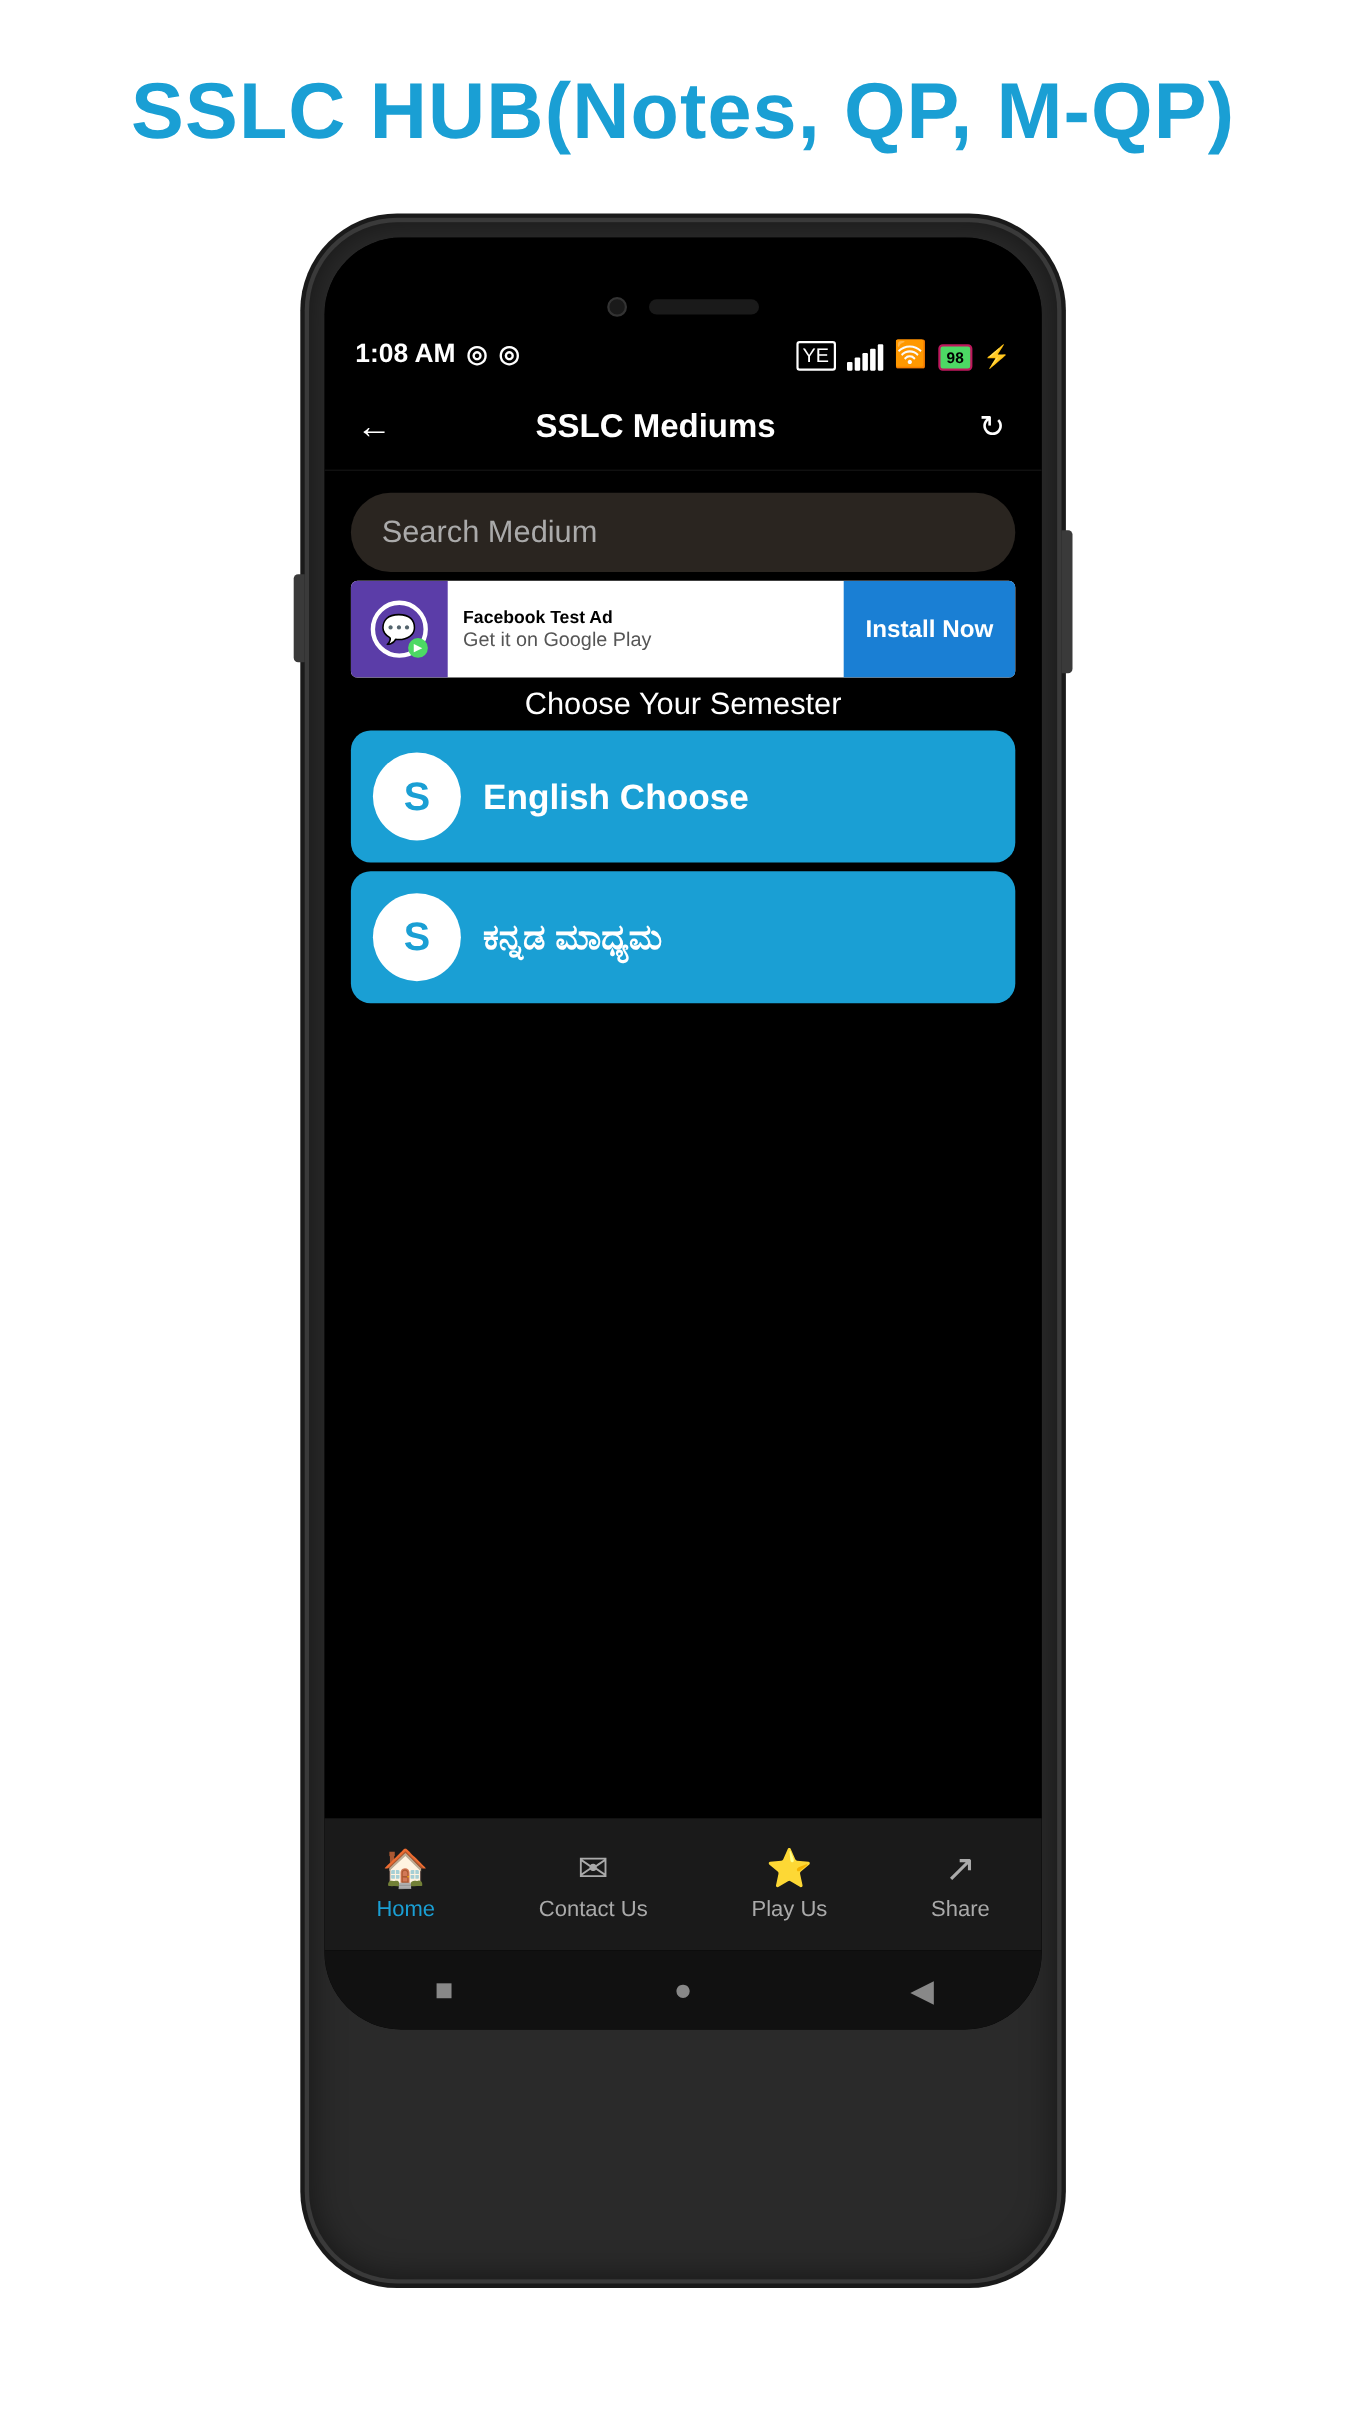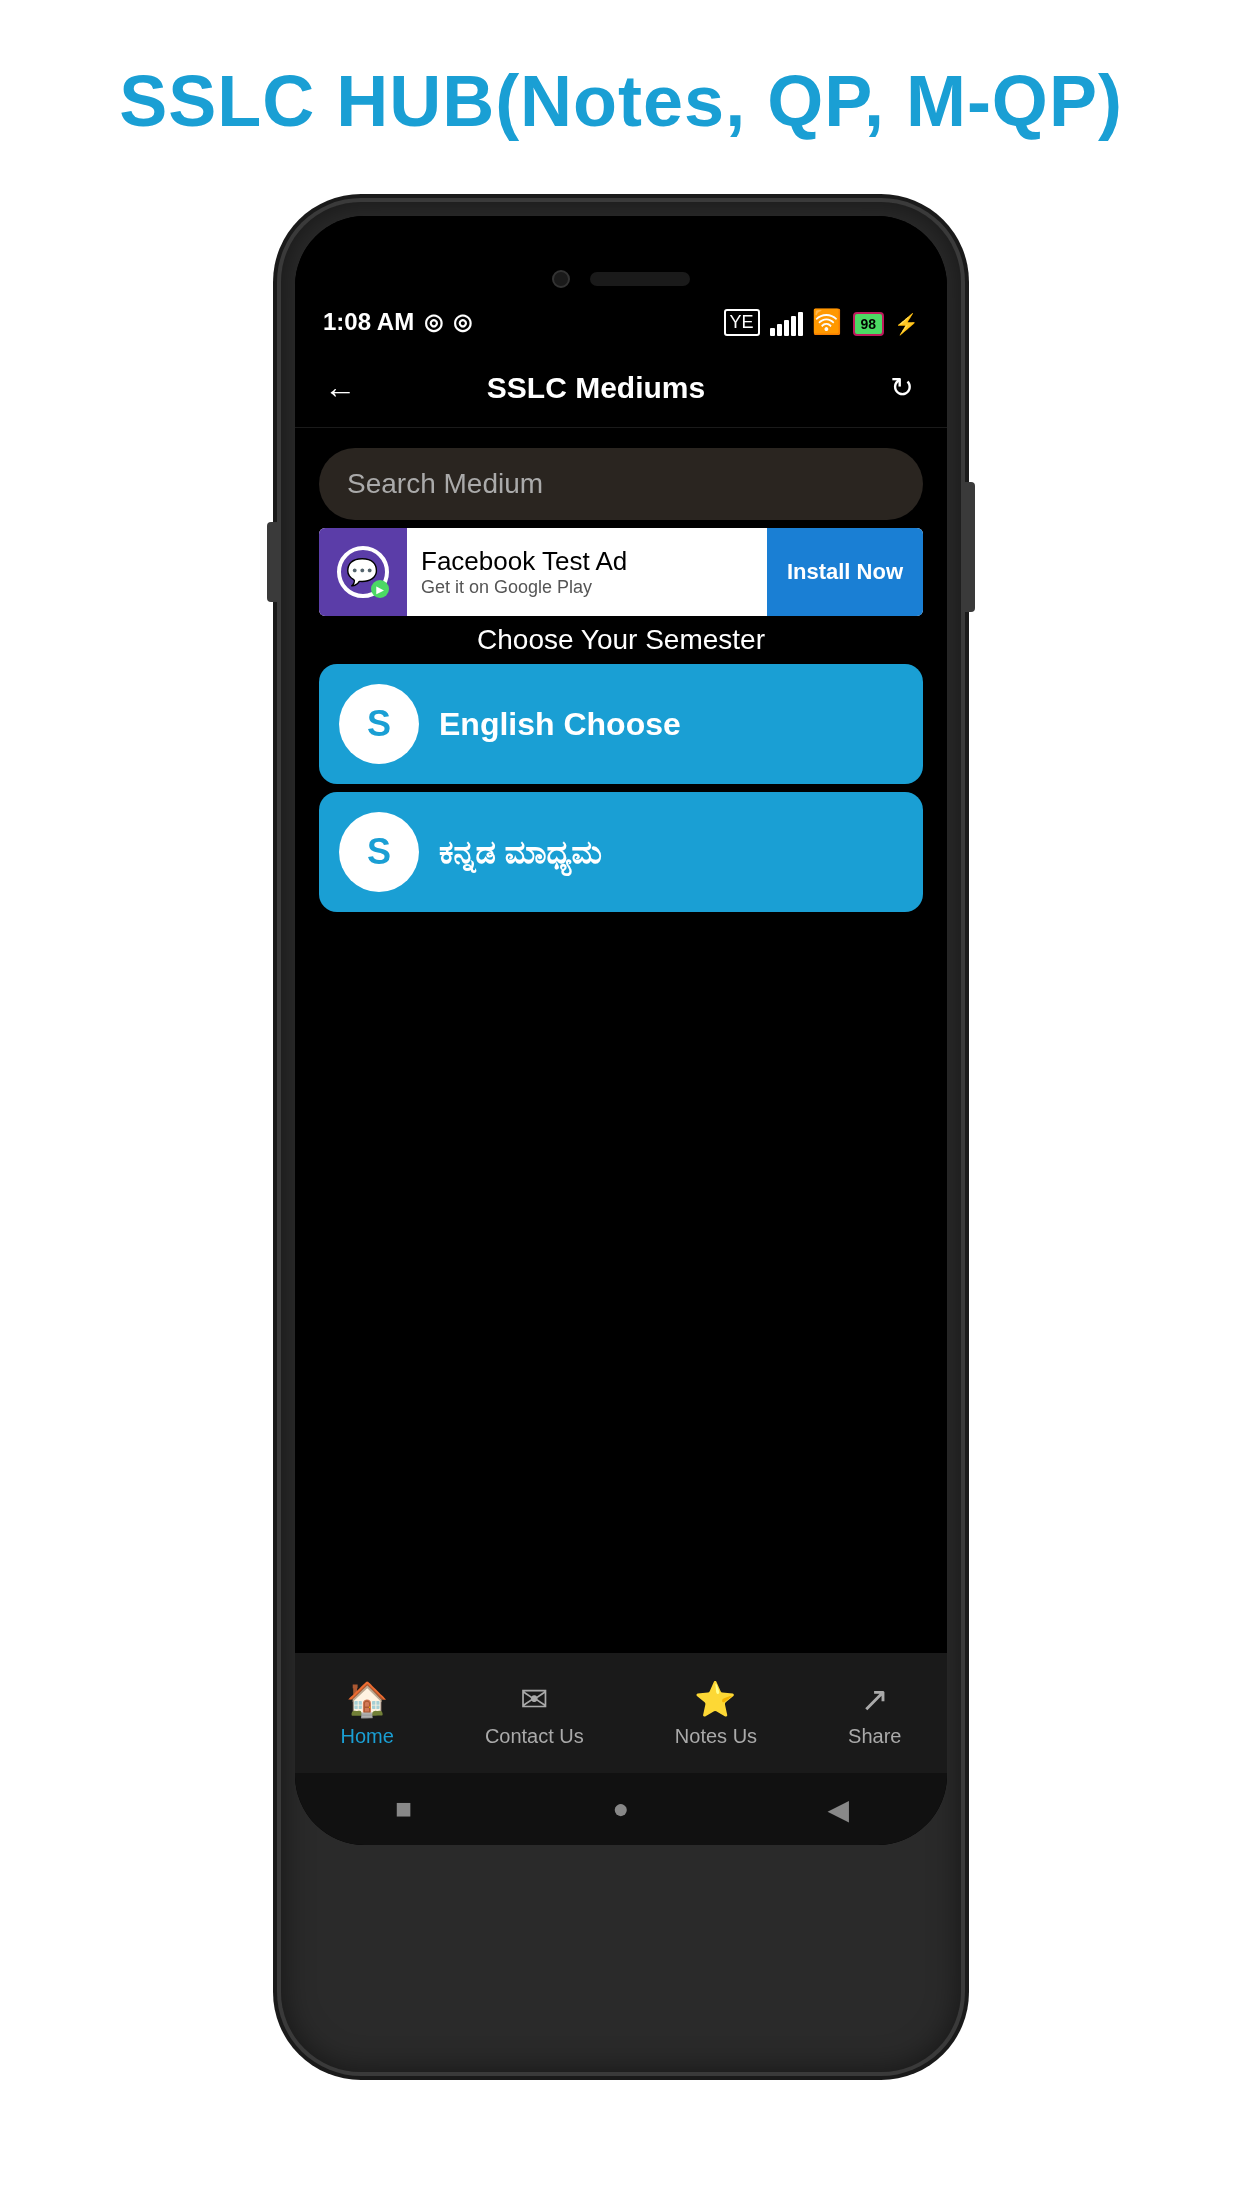--- a/index.html
+++ b/index.html
@@ -262,22 +262,22 @@
       font-size: 10px;
       color: #fff;
     }
 
     .ad-content {
       flex: 1;
       padding: 0 14px;
     }
 
     .ad-title {
-      font-size: 26px;
-      font-weight: 400;
+      font-size: 16px;
+      font-weight: 700;
       color: #000;
     }
 
     .ad-subtitle {
       font-size: 18px;
       color: #555;
     }
 
     .ad-install-btn {
       background: #1a7fd4;
@@ -487,21 +487,21 @@
       <div class="nav-item active">
         <span class="nav-icon">🏠</span>
         <span class="nav-label">Home</span>
       </div>
       <div class="nav-item">
         <span class="nav-icon">✉</span>
         <span class="nav-label">Contact Us</span>
       </div>
       <div class="nav-item">
         <span class="nav-icon">⭐</span>
-        <span class="nav-label">Notes Us</span>
+        <span class="nav-label">Play Us</span>
       </div>
       <div class="nav-item">
         <span class="nav-icon">↗</span>
         <span class="nav-label">Share</span>
       </div>
     </div>
 
     <div class="android-nav">
       <div class="android-nav-btn">■</div>
       <div class="android-nav-btn">●</div>

